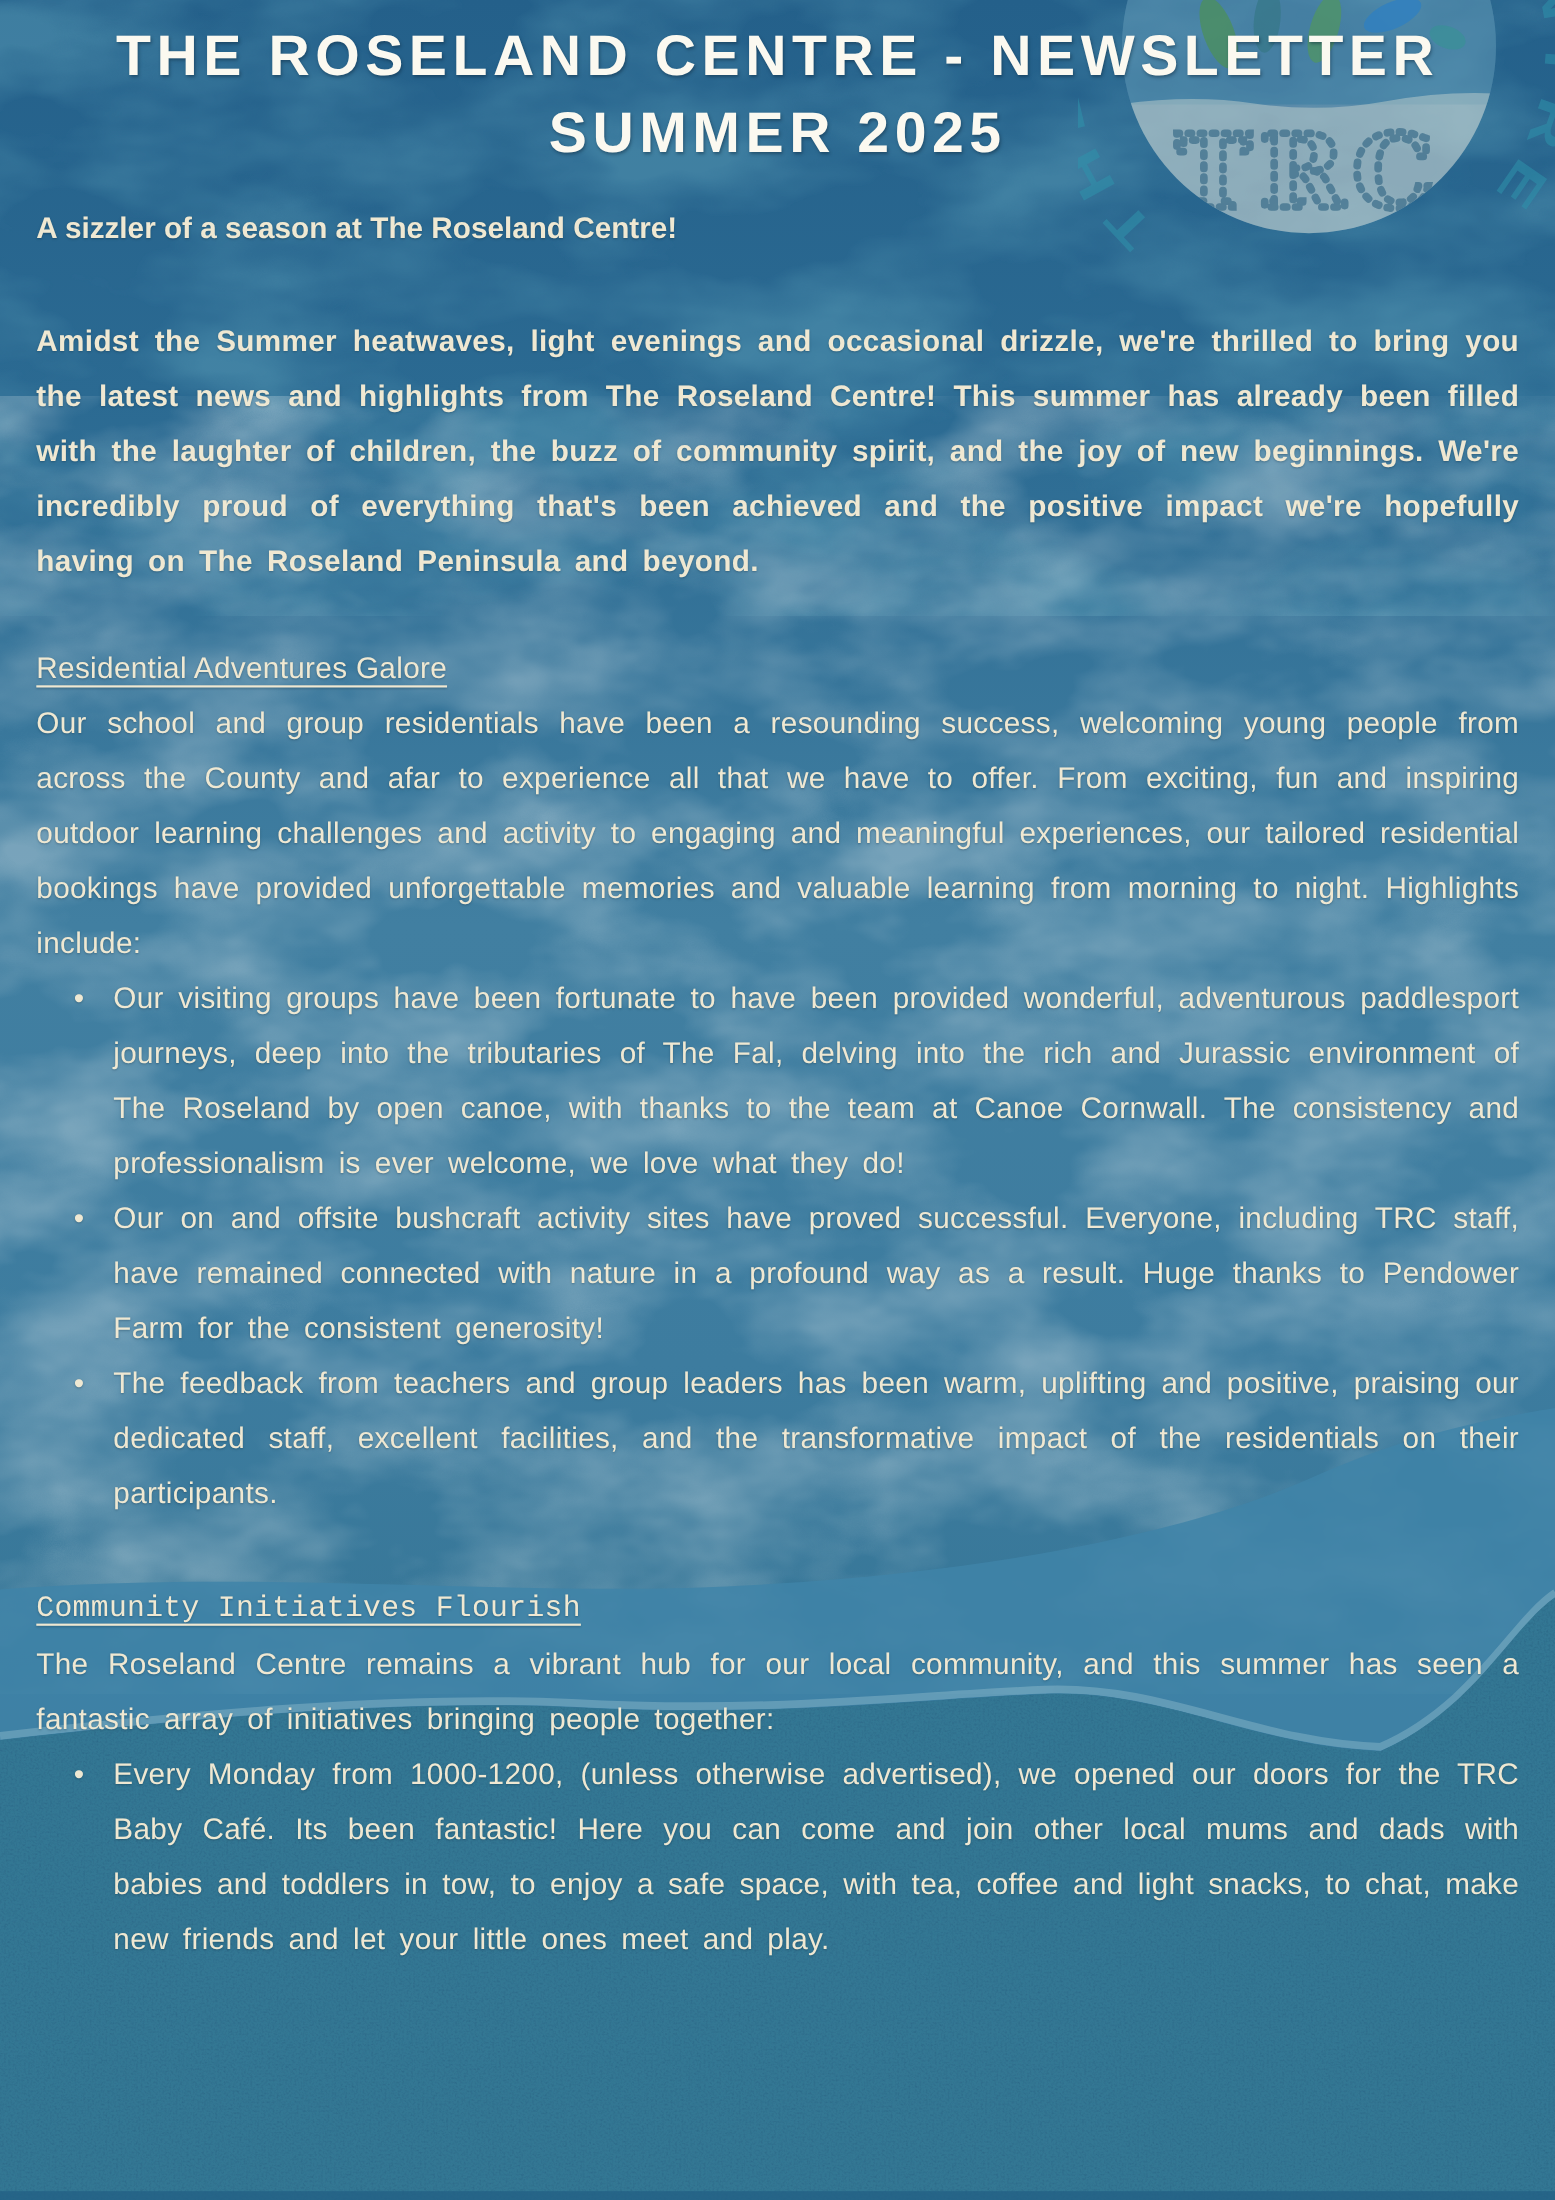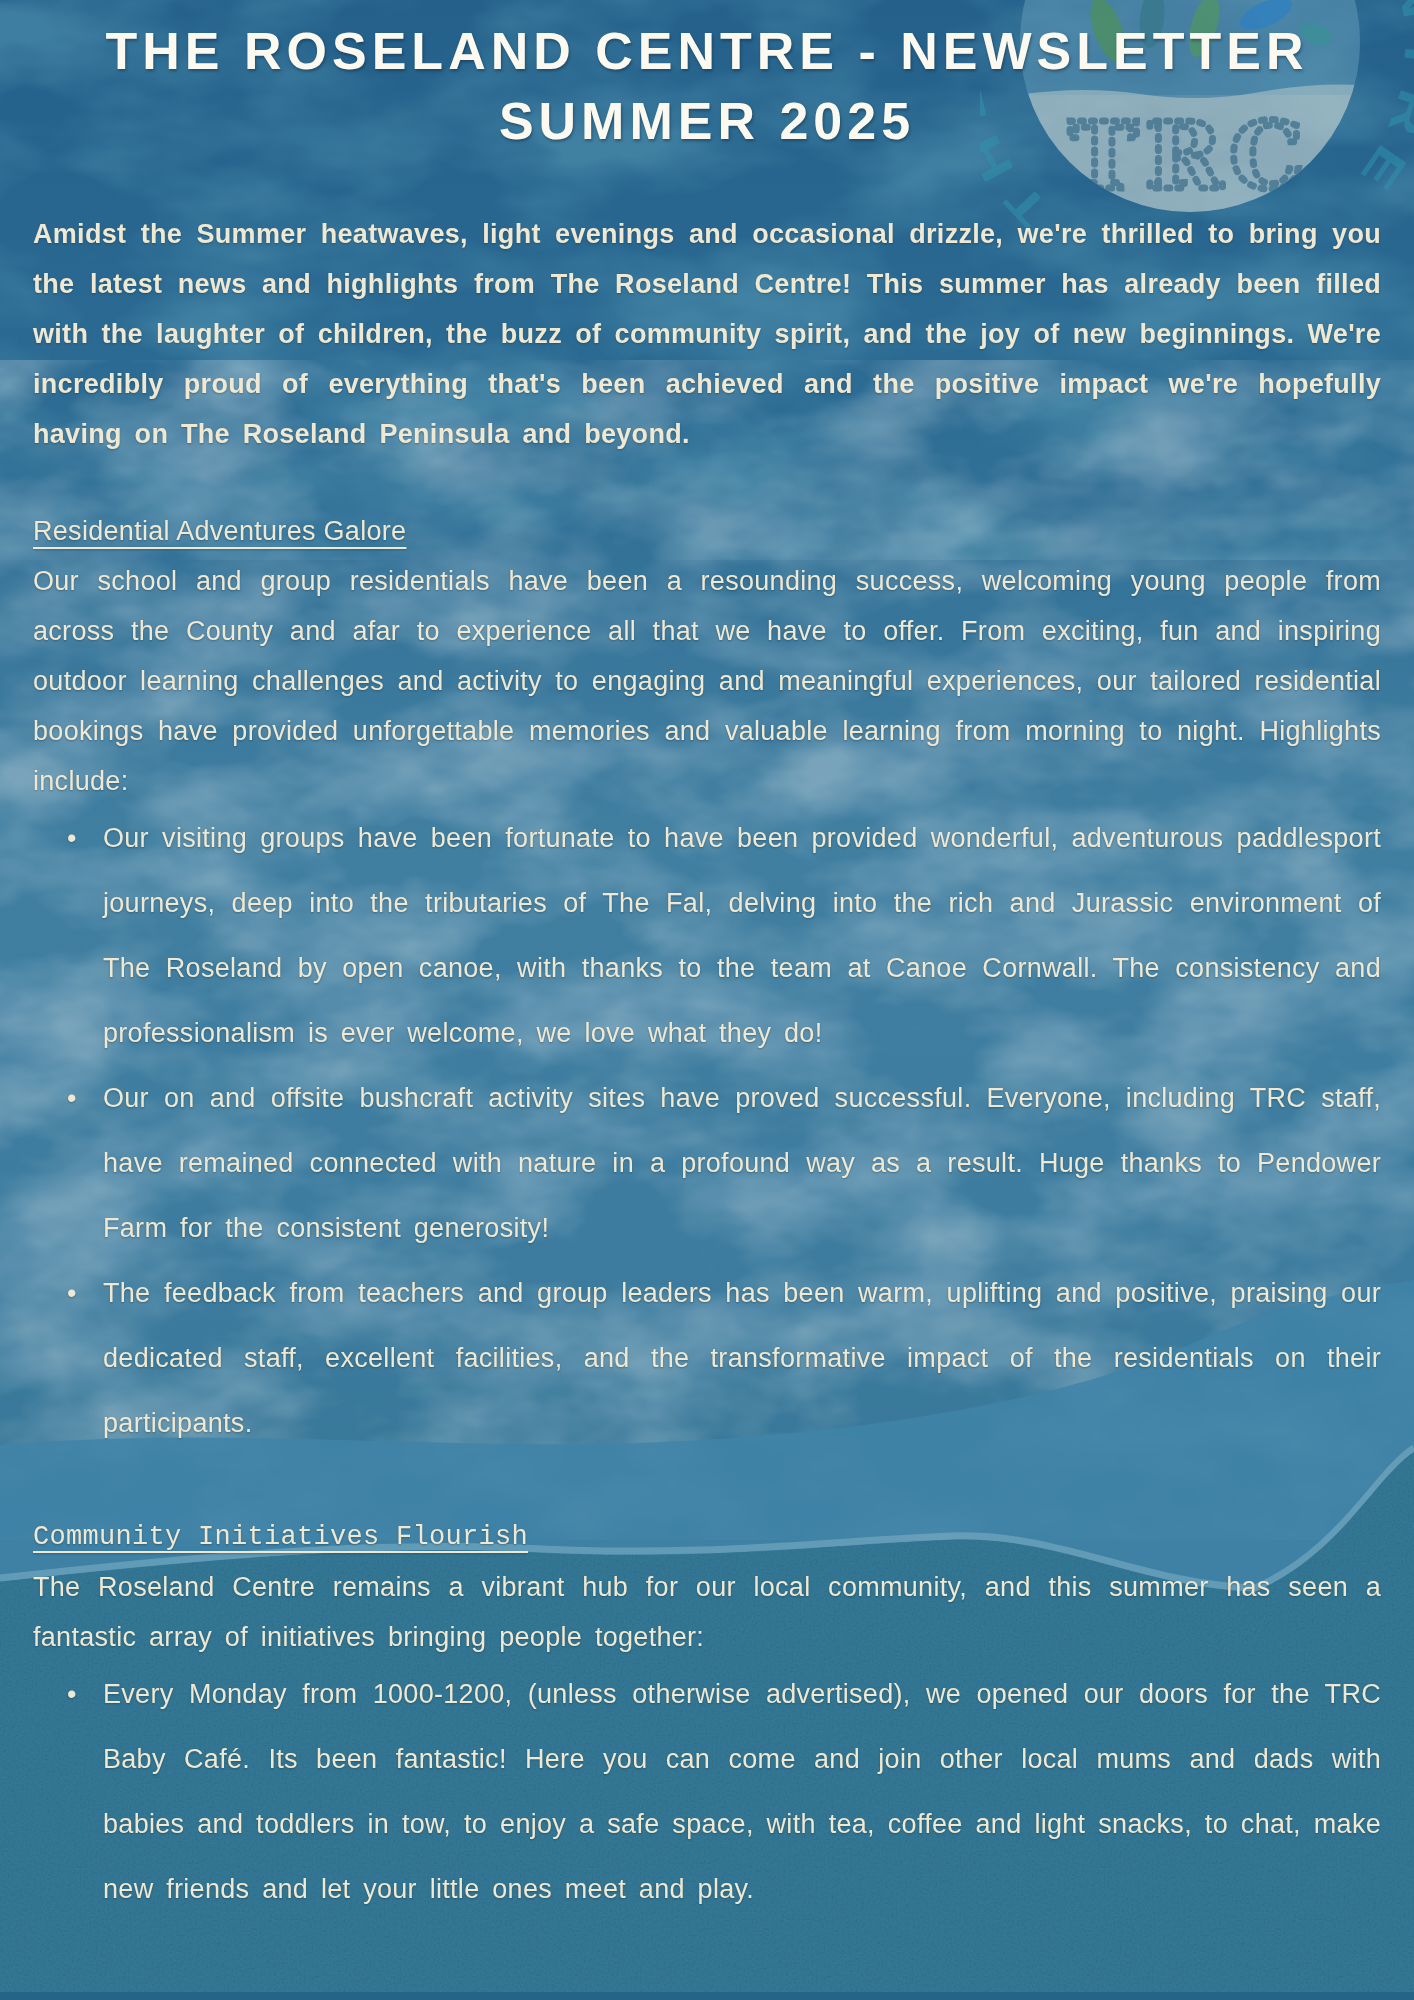--- a/index.html
+++ b/index.html
@@ -59,21 +59,21 @@
   .section-heading.first{margin-top:47px;}
   .section-heading.second{margin-top:56px;font-family:Liberation Mono, monospace;}
   ul.bullets{
     list-style:none;
     margin:0;padding:0;
   }
   ul.bullets li{
     position:relative;
     padding-left:70px;
     font-size:27px;
-    line-height:65px;
+    line-height:50px;
     text-align:justify;
     word-spacing:5px;
     letter-spacing:0.3px;
     text-shadow:0 1px 2px rgba(12,40,60,0.35);
   }
   ul.bullets li::before{
     content:"\2022";
     position:absolute;
     left:34px;top:0;
     font-size:27px;
@@ -145,20 +145,21 @@
       <textPath href="#arcPath" startOffset="0" textLength="1020" lengthAdjust="spacingAndGlyphs">THE ROSELAND CENTRE</textPath>
     </text>
   </svg>
 
   <div class="content">
     <h1 class="title">
       <span class="tline">THE ROSELAND CENTRE - NEWSLETTER</span>
       <span class="tline">SUMMER 2025</span>
     </h1>
 
+    <p class="lead">A sizzler of a season at The Roseland Centre!</p>
 
     <p class="para bold">Amidst the Summer heatwaves, light evenings and occasional drizzle, we're thrilled to bring you the latest news and highlights from The Roseland Centre! This summer has already been filled with the laughter of children, the buzz of community spirit, and the joy of new beginnings. We're incredibly proud of everything that's been achieved and the positive impact we're hopefully having on The Roseland Peninsula and beyond.</p>
 
     <h2 class="section-heading first">Residential Adventures Galore</h2>
     <p class="para">Our school and group residentials have been a resounding success, welcoming young people from across the County and afar to experience all that we have to offer. From exciting, fun and inspiring outdoor learning challenges and activity to engaging and meaningful experiences, our tailored residential bookings have provided unforgettable memories and valuable learning from morning to night. Highlights include:</p>
     <ul class="bullets">
       <li>Our visiting groups have been fortunate to have been provided wonderful, adventurous paddlesport journeys, deep into the tributaries of The Fal, delving into the rich and Jurassic environment of The Roseland by open canoe, with thanks to the team at Canoe Cornwall. The consistency and professionalism is ever welcome, we love what they do!</li>
       <li>Our on and offsite bushcraft activity sites have proved successful. Everyone, including TRC staff, have remained connected with nature in a profound way as a result. Huge thanks to Pendower Farm for the consistent generosity!</li>
       <li>The feedback from teachers and group leaders has been warm, uplifting and positive, praising our dedicated staff, excellent facilities, and the transformative impact of the residentials on their participants.</li>
     </ul>

